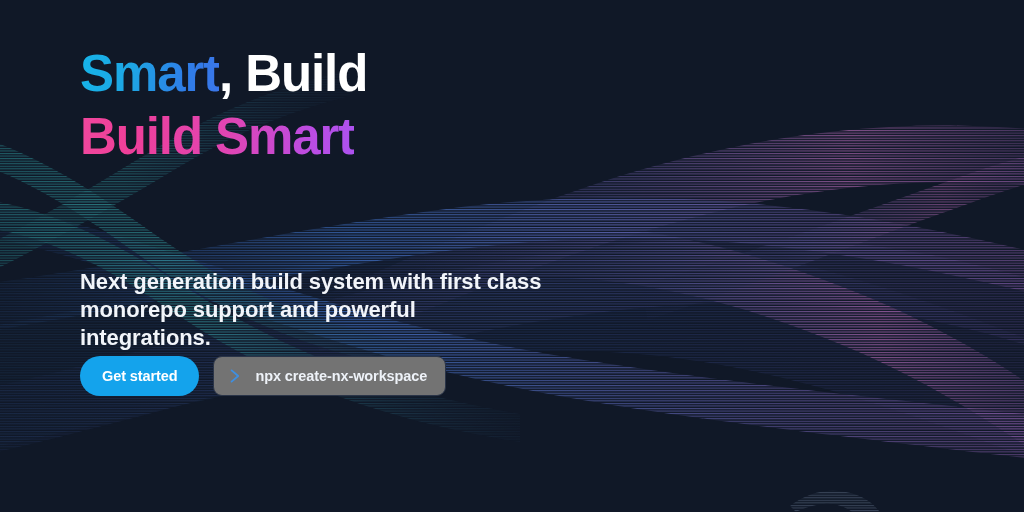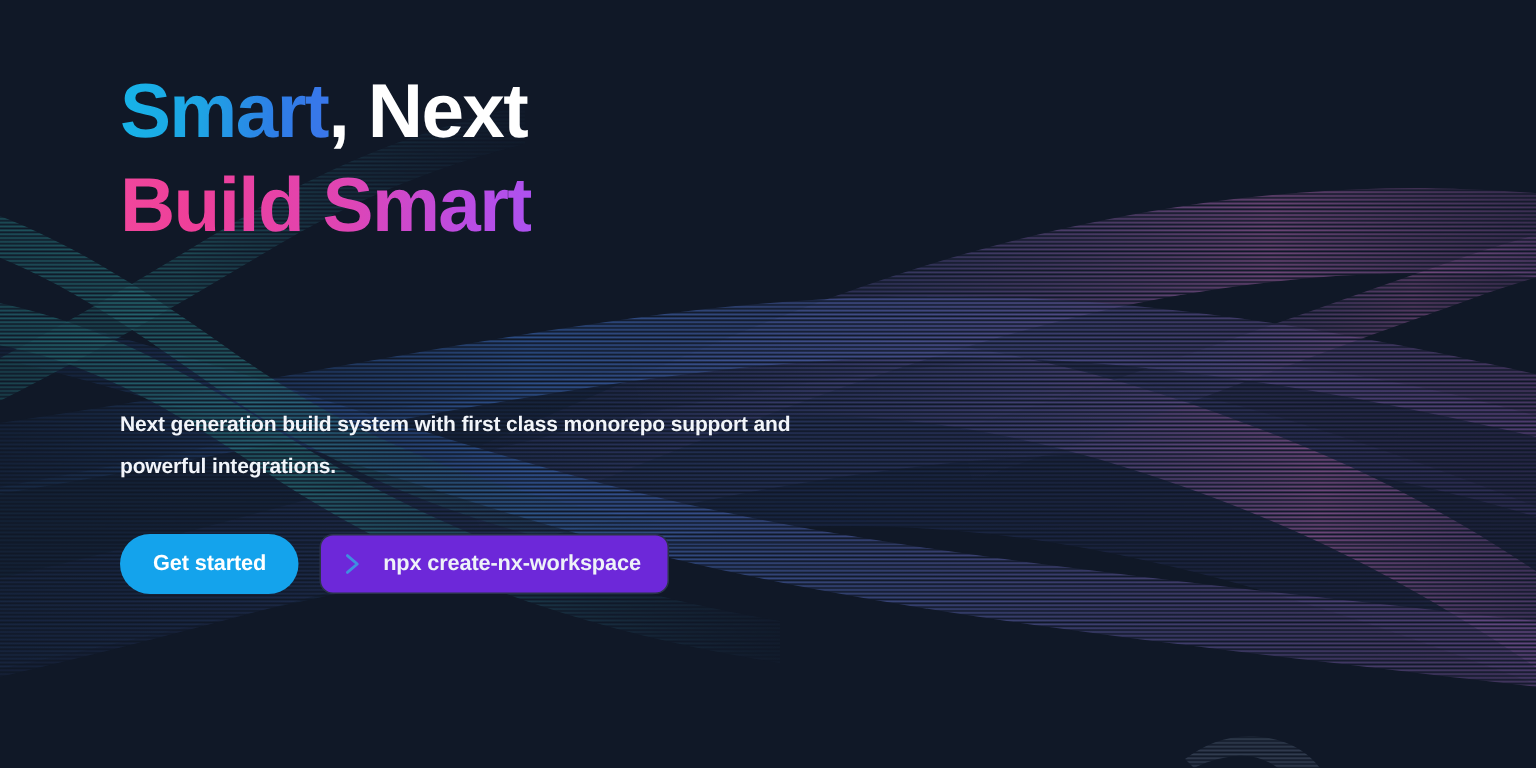--- a/index.html
+++ b/index.html
@@ -62,21 +62,21 @@
     -webkit-background-clip:text;
     background-clip:text;
     color:transparent;
     -webkit-text-fill-color:transparent;
   }
 
   #subtitle {
     position:absolute;
     left:0; top:268px;
     width:470px;
-    font-size:14px;
+    font-size:22px;
     font-weight:700;
     line-height:28px;
     color:#f2f5fa;
     letter-spacing:-0.1px;
   }
 
   #cta-row {
     position:absolute;
     left:0; top:356px;
     display:flex;
@@ -100,21 +100,21 @@
     align-items:center;
     justify-content:center;
     white-space:nowrap;
   }
 
   #terminal-button {
     height:40px;
     padding:0 18px 0 16px;
     border:1px solid #2a3448;
     border-radius:9px;
-    background:#6d28d9;
+    background:#737373;
     color:#eef2f8;
     font-family:"Liberation Sans", sans-serif;
     font-size:14.5px;
     font-weight:700;
     letter-spacing:-0.1px;
     cursor:pointer;
     display:inline-flex;
     align-items:center;
     gap:14px;
     white-space:nowrap;
@@ -243,21 +243,21 @@
                  L 852 512
                  C 844 506, 834 503, 824 504
                  C 812 505, 802 509, 796 512 Z" fill="#5a6880" opacity="0.55"></path>
       </g>
     </svg>
   </div>
 
   <div id="content">
 
     <h1 id="headline">
-      <span class="hl-line"><span class="grad-smart">Smart</span><span class="plain-white">,</span><span class="plain-white"> Next</span></span>
+      <span class="hl-line"><span class="grad-smart">Smart</span><span class="plain-white">,</span><span class="plain-white"> Build</span></span>
       <span class="hl-line"><span class="grad-build">Build Smart</span></span>
     </h1>
 
     <p id="subtitle">Next generation build system with first class monorepo support and powerful integrations.</p>
 
     <div id="cta-row">
 
       <button id="get-started-button" type="button">Get started</button>
 
       <button id="terminal-button" type="button">

